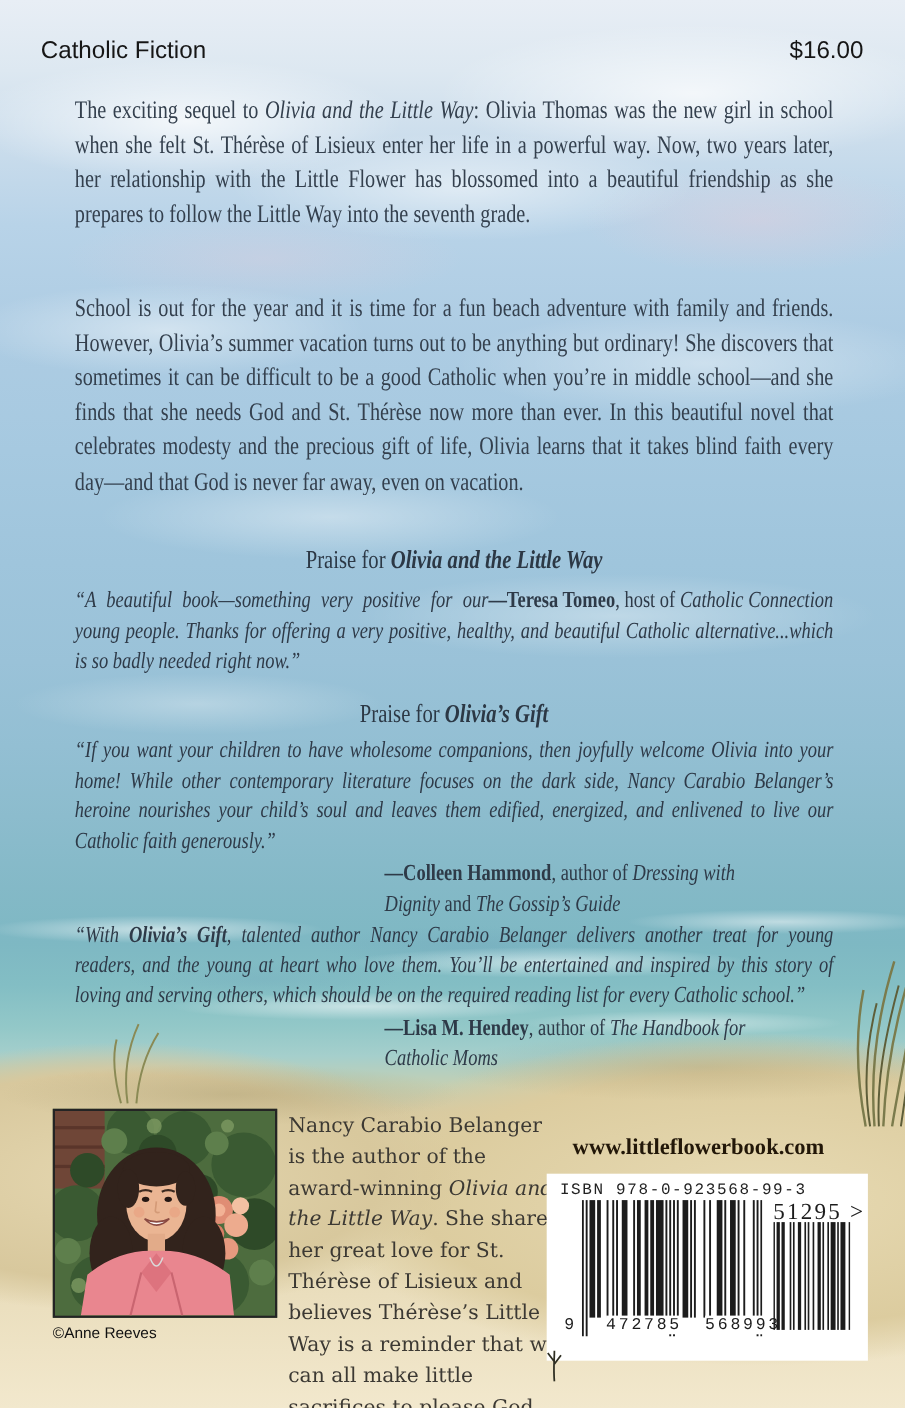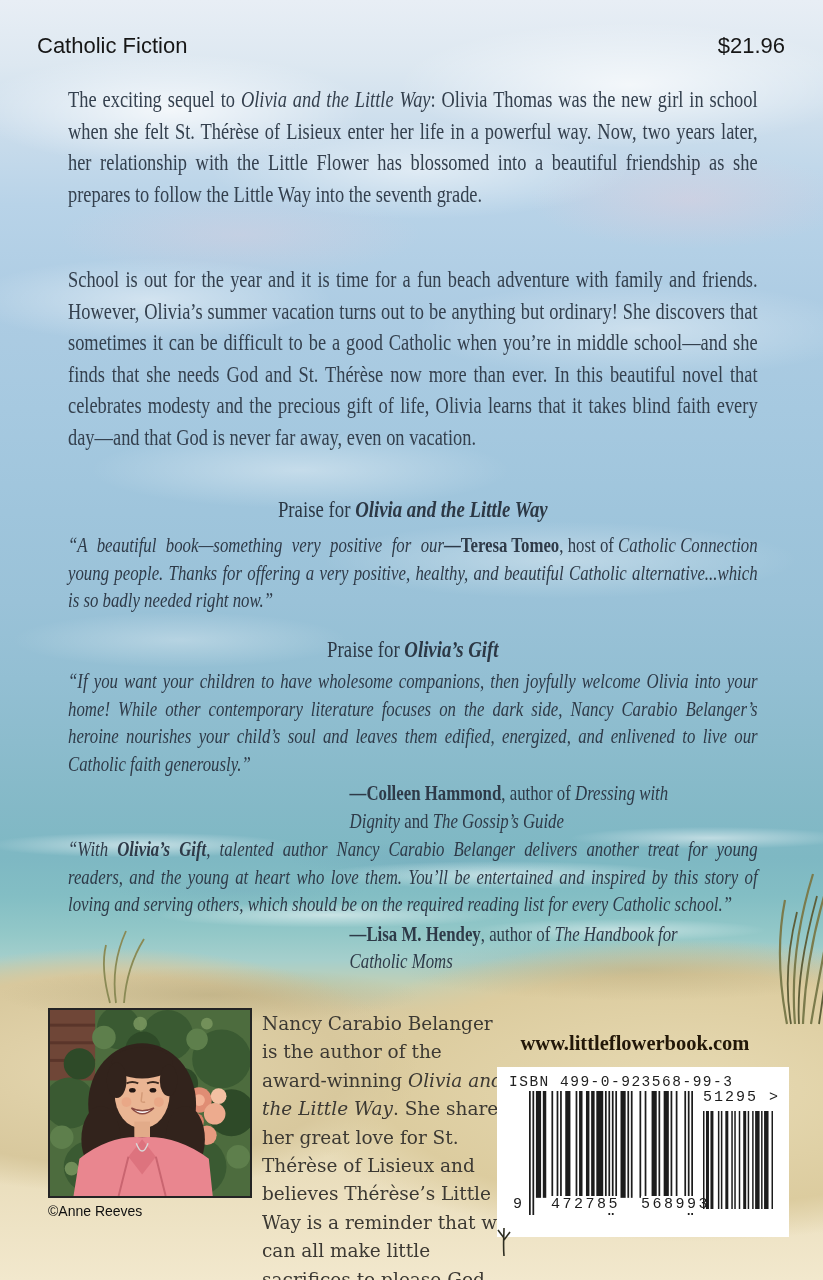--- a/index.html
+++ b/index.html
@@ -59,34 +59,34 @@
   .bio .it{font-style:italic;}
   .shop{position:absolute;left:497px;top:1008px;width:292px;}
   .site{text-align:center;font-family:Liberation Serif, serif;font-weight:bold;font-size:20.5px;color:#221708;margin:24px 16px 0 0;}
   .isbn-box{position:relative;margin-top:12px;width:292px;height:170px;background:#ffffff;}
   .isbn-label{position:absolute;left:12px;top:7px;font-family:"Liberation Mono",monospace;font-size:14.5px;letter-spacing:1.5px;color:#222;}
   #ean-bars{position:absolute;left:32px;top:24px;width:164px;height:124px;fill:#1c1c1c;}
   .dg{position:absolute;top:129px;font-family:"Liberation Mono",monospace;font-size:15px;color:#1c1c1c;background:#fff;letter-spacing:2.5px;}
   #dg-first{left:16px;letter-spacing:0;}
   #dg-g1{left:54px;}
   #dg-g2{left:126px;margin-left:18px;}
-  #addon-label{position:absolute;left:206px;top:22px;font-family:Liberation Mono, monospace;font-size:15px;letter-spacing:2px;color:#1c1c1c;}
+  #addon-label{position:absolute;left:206px;top:22px;font-family:Liberation Serif, serif;font-size:21px;letter-spacing:2px;color:#1c1c1c;}
   #addon-bars{position:absolute;left:206px;top:44px;width:70px;height:98px;fill:#1c1c1c;}
   .grass-r{position:absolute;right:-6px;top:856px;width:130px;height:170px;}
   .grass-l{position:absolute;left:86px;top:925px;width:70px;height:80px;}
   .sprig{position:absolute;left:492px;top:1226px;width:24px;height:30px;}
 </style>
 </head>
 <body>
 
 <div class="cover">
 
   <div class="topbar">
     <span>Catholic Fiction</span>
-    <span>$21.96</span>
+    <span>$16.00</span>
   </div>
 
   <p class="body-para cz" id="p1"><span>The exciting sequel to </span><span class="it" style="font-style:italic">Olivia and the Little Way</span><span>: Olivia Thomas was the new girl in school when she felt St. Thérèse of Lisieux enter her life in a powerful way. Now, two years later, her relationship with the Little Flower has blossomed into a beautiful friendship as she prepares to follow the Little Way into the seventh grade.</span></p>
 
   <p class="body-para cz" id="p2">School is out for the year and it is time for a fun beach adventure with family and friends. However, Olivia’s summer vacation turns out to be anything but ordinary! She discovers that sometimes it can be difficult to be a good Catholic when you’re in middle school—and she finds that she needs God and St. Thérèse now more than ever. In this beautiful novel that celebrates modesty and the precious gift of life, Olivia learns that it takes blind faith every day—and that God is never far away, even on vacation.</p>
 
   <p class="praise-heading cz" id="h1"><span>Praise for </span><span class="title">Olivia and the Little Way</span></p>
 
   <p class="quote cz" id="q1"><span class="inline-attr attr"><span class="name">—Teresa Tomeo</span><span>, host of </span><span class="work">Catholic Connection</span></span><span>“A beautiful book—something very positive for our young people. Thanks for offering a very positive, healthy, and beautiful Catholic alternative...which is so badly needed right now.” </span></p>
 
@@ -158,21 +158,21 @@
       <path d="M83,100 Q94,112 106,100 Q94,106 83,100" fill="#ffffff" stroke="#8a4a42" stroke-width="1.5"></path>
     </svg>
     <div class="credit">©Anne Reeves</div>
   </div>
 
   <p class="bio"><span>Nancy Carabio Belanger is the author of the award-winning </span><span class="it">Olivia and the Little Way</span><span>. She shares her great love for St. Thérèse of Lisieux and believes Thérèse’s Little Way is a reminder that we can all make little sacrifices to please God.</span></p>
 
   <div class="shop">
     <p class="site">www.littleflowerbook.com</p>
     <div class="isbn-box">
-      <span class="isbn-label">ISBN 499-0-923568-99-3</span>
+      <span class="isbn-label">ISBN 978-0-923568-99-3</span>
       <svg id="ean-bars" viewBox="0 0 95 130" preserveAspectRatio="none">
           <rect x="0" y="0" width="1" height="130"></rect>
           <rect x="2" y="0" width="1" height="130"></rect>
           <rect x="4" y="0" width="3" height="112"></rect>
           <rect x="8" y="0" width="2" height="112"></rect>
           <rect x="13" y="0" width="1" height="112"></rect>
           <rect x="16" y="0" width="1" height="112"></rect>
           <rect x="18" y="0" width="1" height="112"></rect>
           <rect x="21" y="0" width="3" height="112"></rect>
           <rect x="27" y="0" width="1" height="112"></rect>

